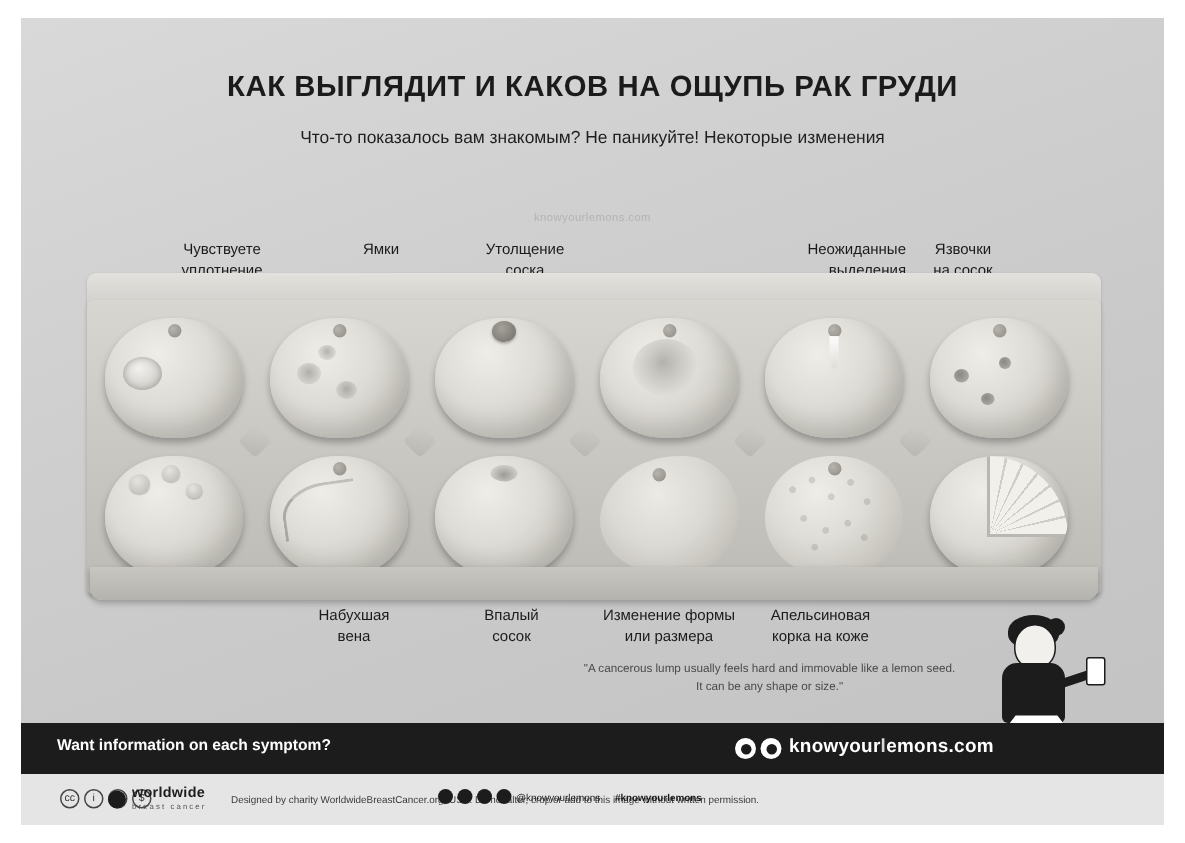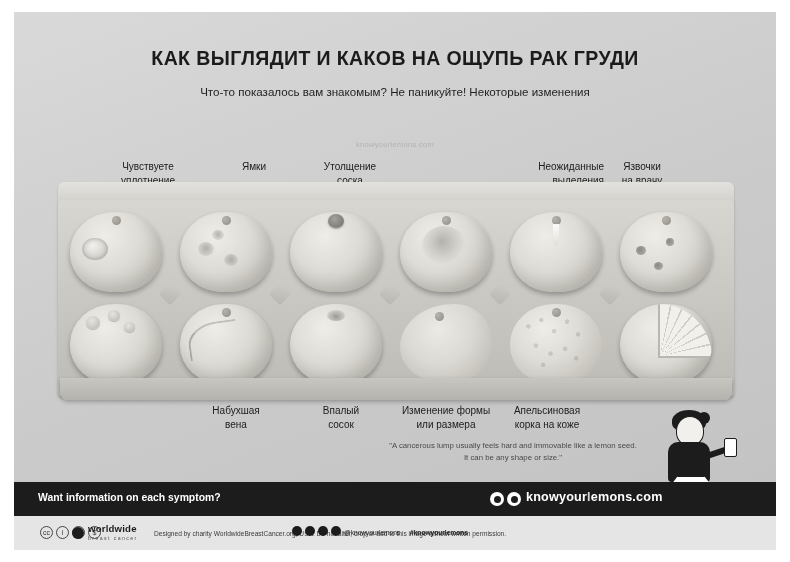--- a/index.html
+++ b/index.html
@@ -550,21 +550,21 @@
     <div class="label" style="left:378px; top:148px; width:110px;margin-top:44px;">
       <div>Покраснение</div>
       <div>или жар</div>
     </div>
     <div class="label" style="left:478px; top:148px; width:112px;text-align:right;">
       <div>Неожиданные</div>
       <div>выделения</div>
     </div>
     <div class="label" style="left:578px; top:148px; width:100px;">
       <div>Язвочки</div>
-      <div>на врачу</div>
+      <div>на сосок</div>
     </div>
 
     <div class="label inner" style="left:78px; top:339px; width:76px;">
       <div>Шишки</div>
     </div>
     <div class="label inner" style="left:596px; top:339px; width:86px;">
       <div>«Шарики»</div>
       <div>под кожей</div>
     </div>
 

